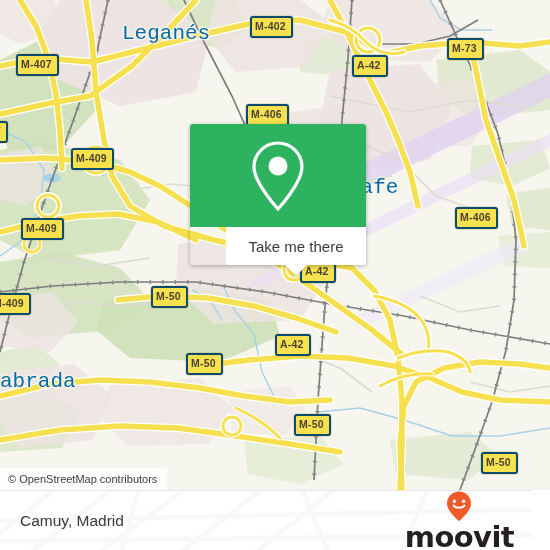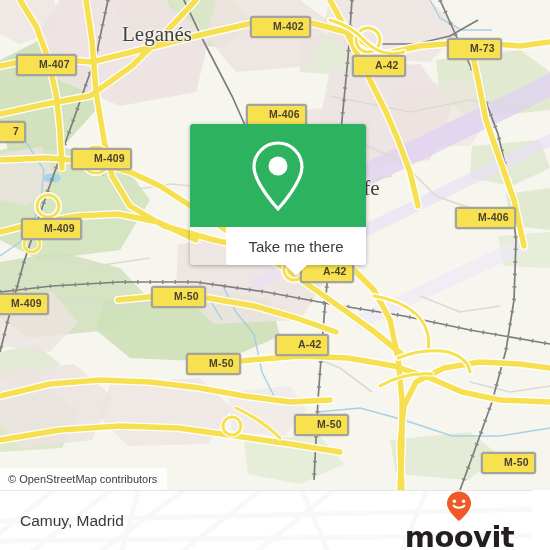--- a/index.html
+++ b/index.html
@@ -27,38 +27,38 @@
     height: 490px;
     background: #f6f5ee;
     overflow: hidden;
   }
   #map-svg { position:absolute; left:0; top:0; }
 
   
   .shield {
     position: absolute;
     background: #f7e14e;
-    border: 2px solid #a3a3a3;
+    border: 2px solid #0c4a6e;
     border-radius: 3px;
     color: #4a4233;
     font-size: 10.5px;
     font-weight: bold;
     line-height: 1;
-    padding: 3px 5px 4px 21px;
+    padding: 3px 5px 4px 3px;
     letter-spacing: 0.2px;
     box-shadow: 0 0 0 0.5px rgba(170,150,60,0.45);
     white-space: nowrap;
     font-family: "Liberation Sans", sans-serif;
   }
 
   
   .place-label {
     position: absolute;
-    color: #404040;
-    font-family: Liberation Serif, serif;
+    color: #0369a1;
+    font-family: Liberation Mono, monospace;
     white-space: nowrap;
     text-shadow:
        1px 0 1.5px #f6f5ee, -1px 0 1.5px #f6f5ee,
        0 1px 1.5px #f6f5ee, 0 -1px 1.5px #f6f5ee,
        1px 1px 1.5px #f6f5ee, -1px -1px 1.5px #f6f5ee;
   }
   .place-city { font-size: 21px; font-weight: normal; }
 
   
   #popup-card {
@@ -311,20 +311,21 @@
         <path d="M236,408 Q262,420 280,438" stroke="#ffffff" stroke-width="5"></path>
         <path d="M236,408 Q262,420 280,438"></path>
         <circle cx="232" cy="426" r="9" stroke="#ffffff" stroke-width="5"></circle>
         <circle cx="232" cy="426" r="9"></circle>
       </g>
 
     </svg>
 
     <div class="place-label place-city" style="left:122px; top:22px;">Leganés</div>
     <div class="place-label place-city" style="left:348px; top:176px;">tafe</div>
+    <div class="place-label place-city" style="left:0px; top:370px;">abrada</div>
 
     <div class="shield" style="left:250px; top:16px;">M-402</div>
     <div class="shield" style="left:447px; top:38px;">M-73</div>
     <div class="shield" style="left:352px; top:55px;">A-42</div>
     <div class="shield" style="left:16px;  top:54px;">M-407</div>
     <div class="shield" style="left:246px; top:104px;">M-406</div>
     <div class="shield" style="left:-10px; top:121px;">7</div>
     <div class="shield" style="left:71px;  top:148px;">M-409</div>
     <div class="shield" style="left:455px; top:207px;">M-406</div>
     <div class="shield" style="left:21px;  top:218px;">M-409</div>

